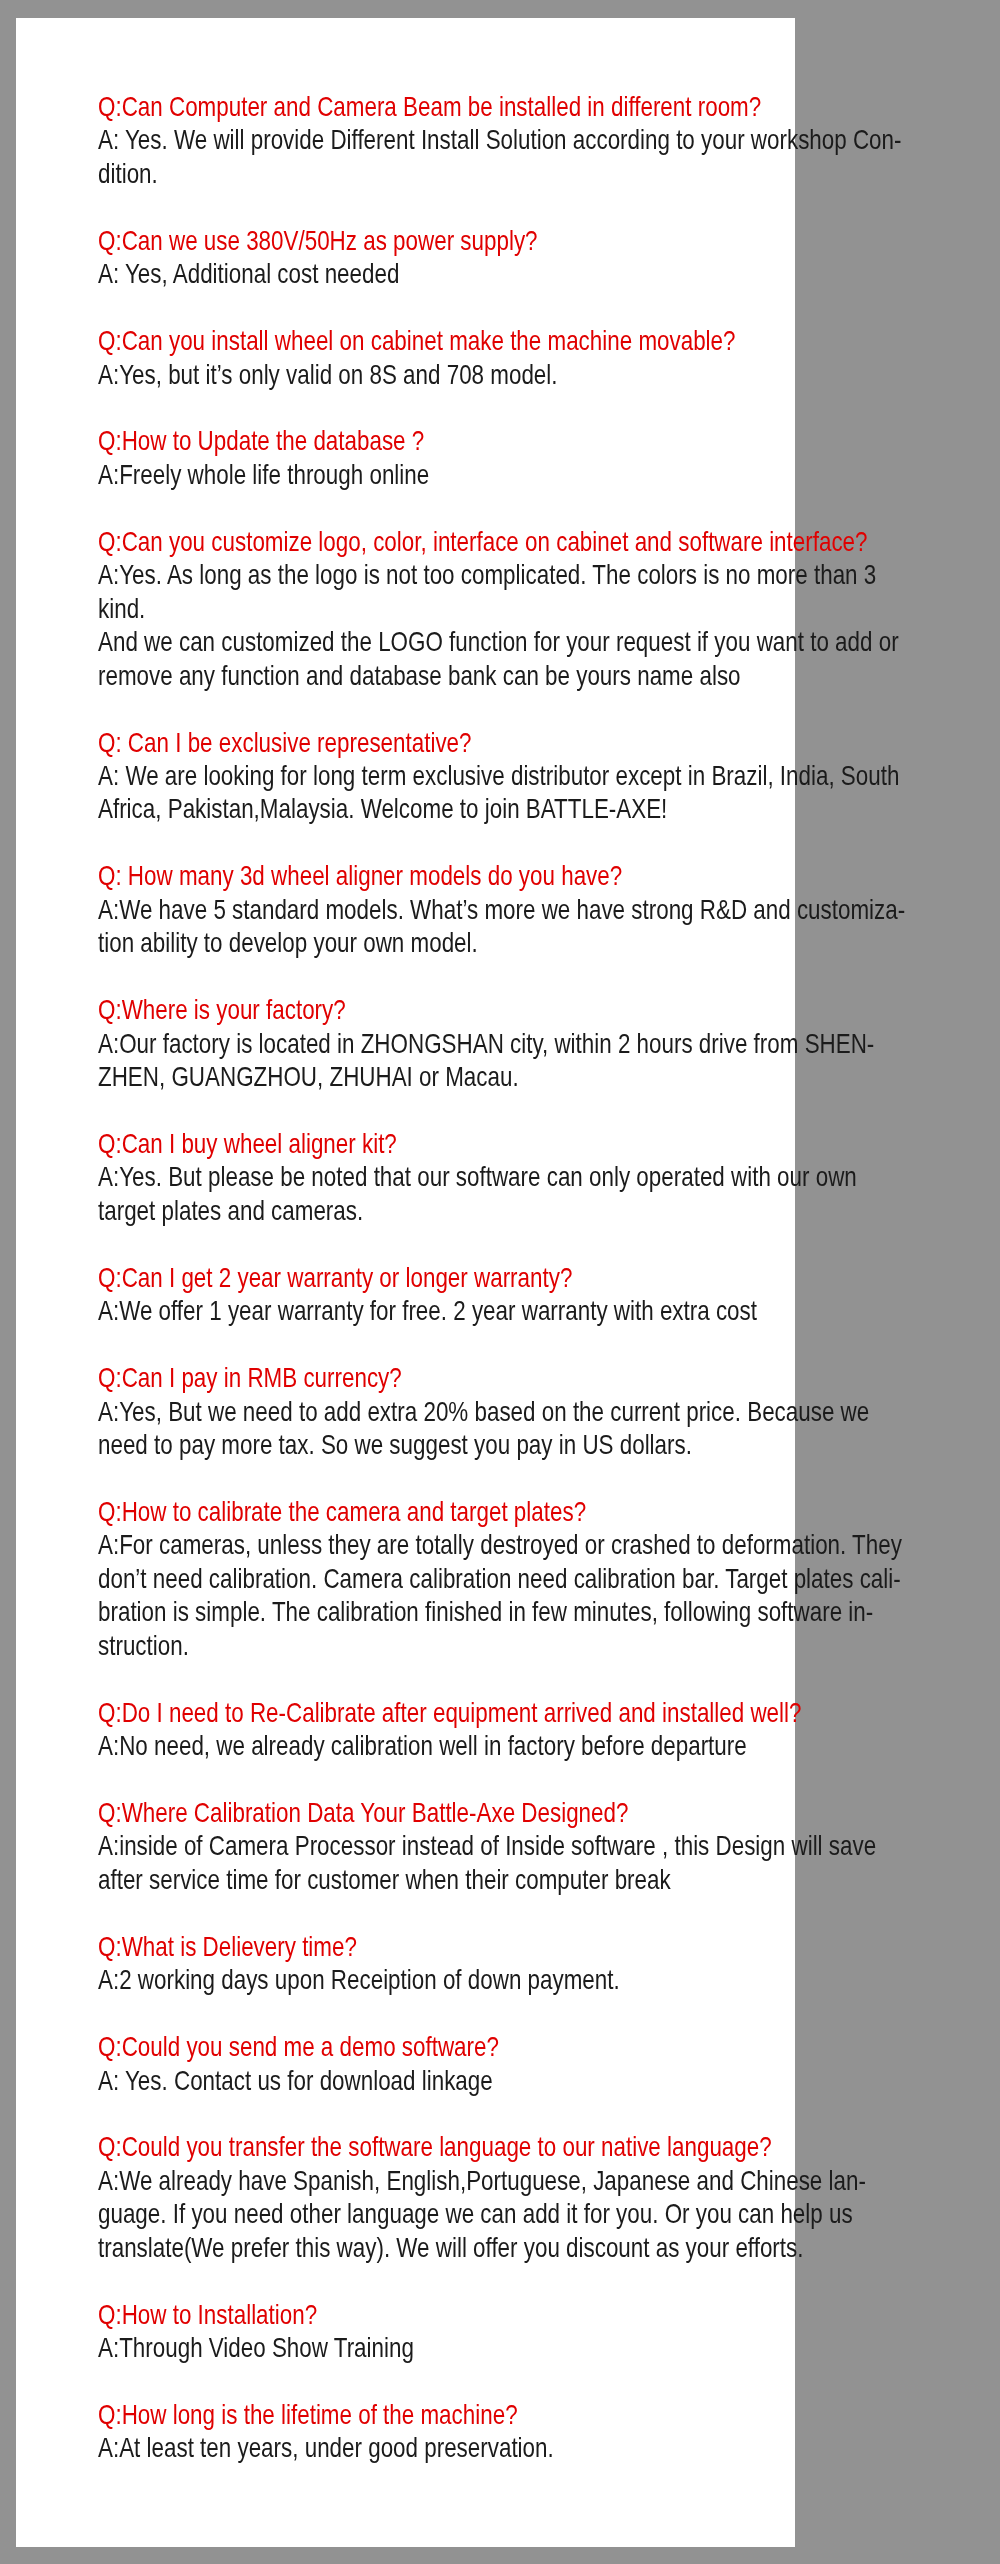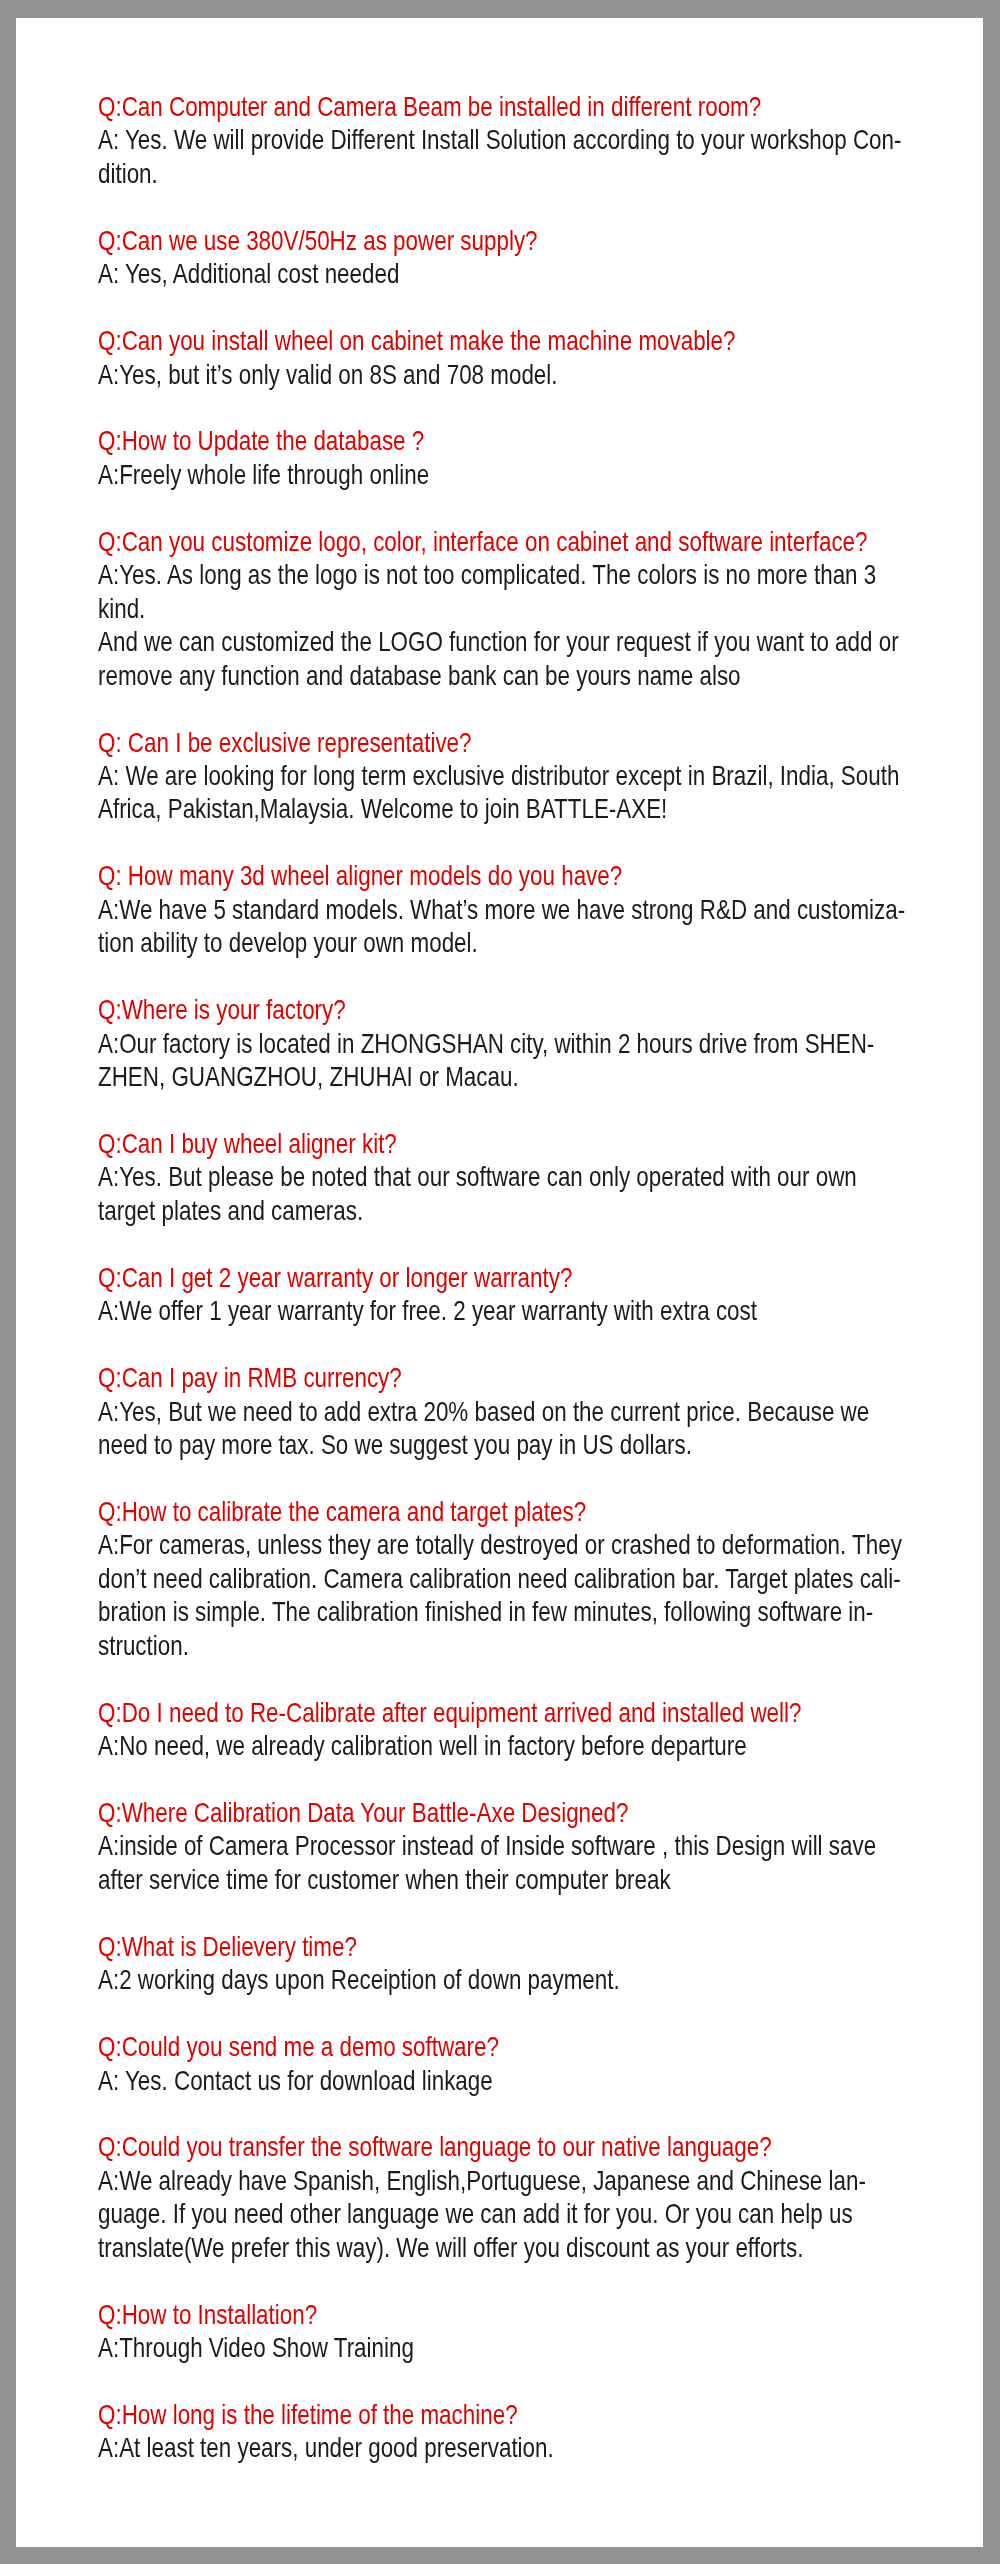--- a/index.html
+++ b/index.html
@@ -10,21 +10,21 @@
     width: 1000px;
     height: 2564px;
     background: #929292;
     overflow: hidden;
     font-family: "Liberation Sans", "DejaVu Sans", sans-serif;
   }
   .card {
     position: absolute;
     left: 16px;
     top: 18px;
-    width: 967px;
+    width: 779px;
     height: 2529px;
     background: #ffffff;
   }
   .faq-content {
     position: absolute;
     left: 82px;
     top: 72px;
   }
   
   .scale-wrap {

